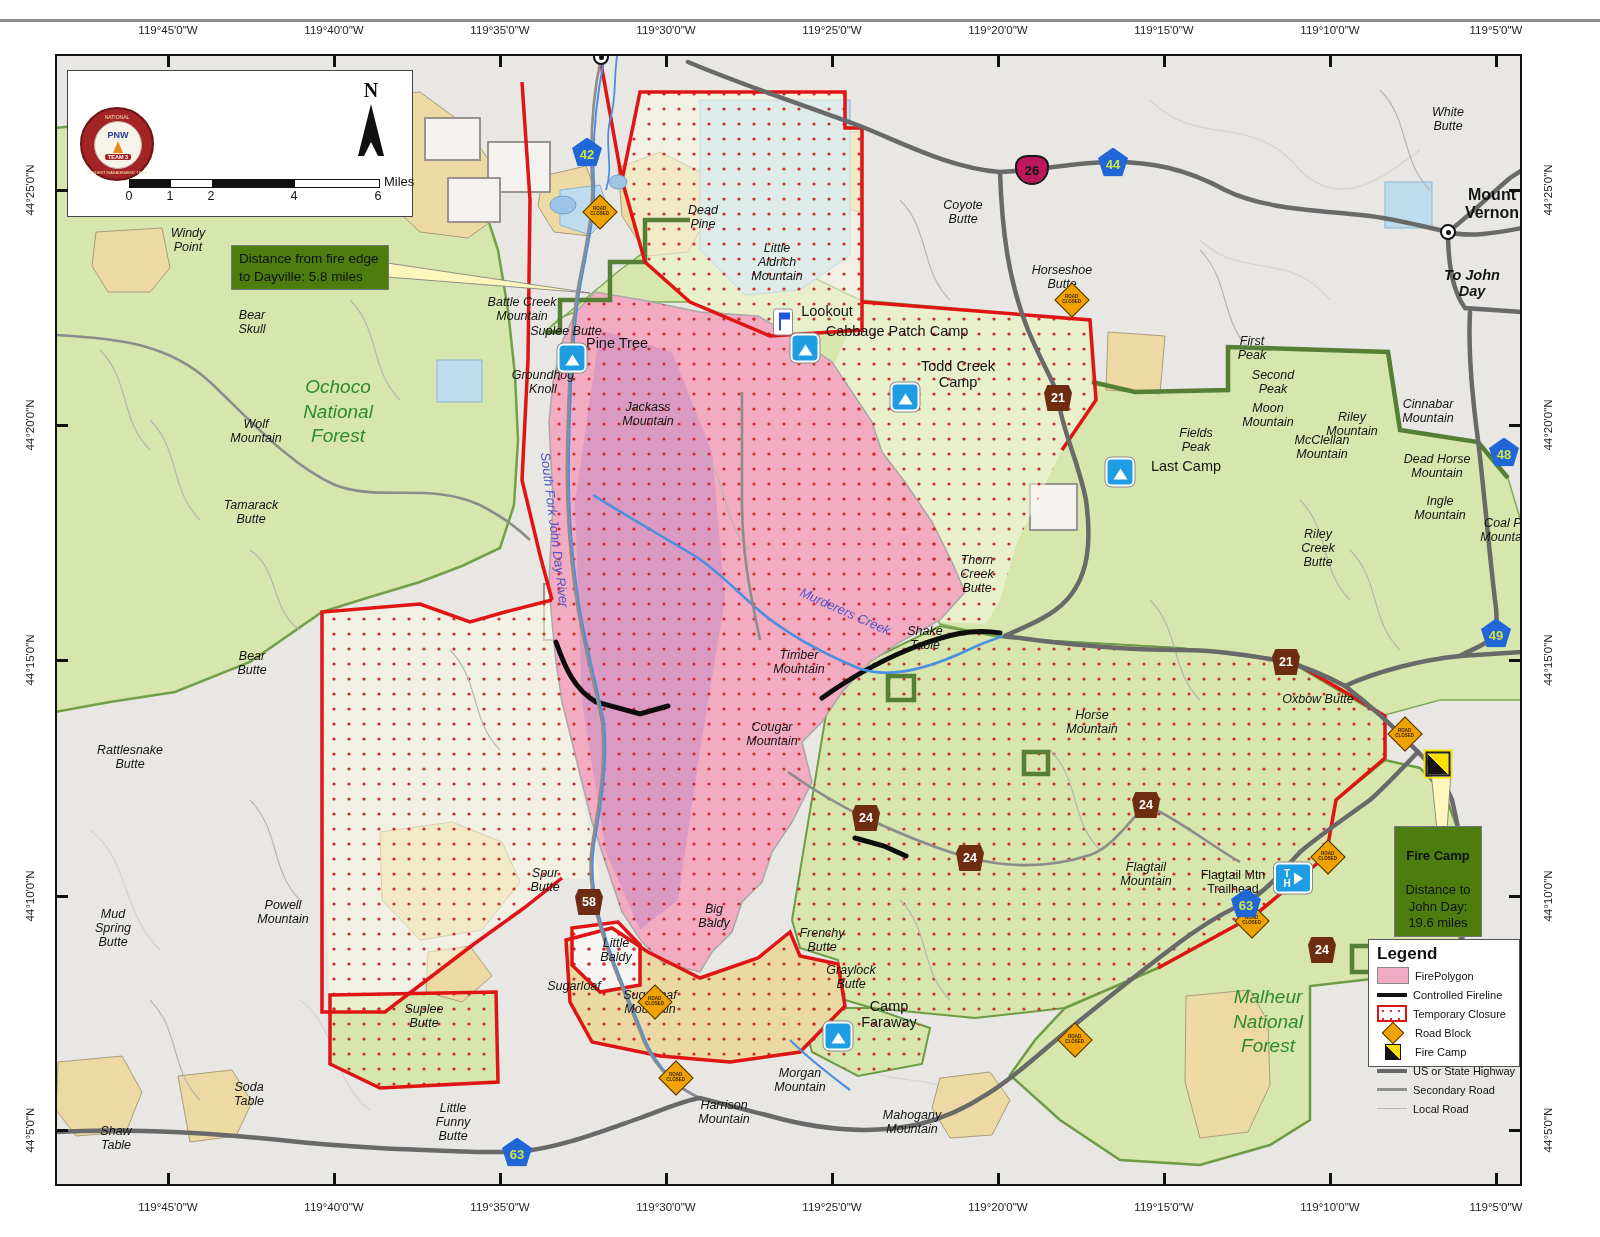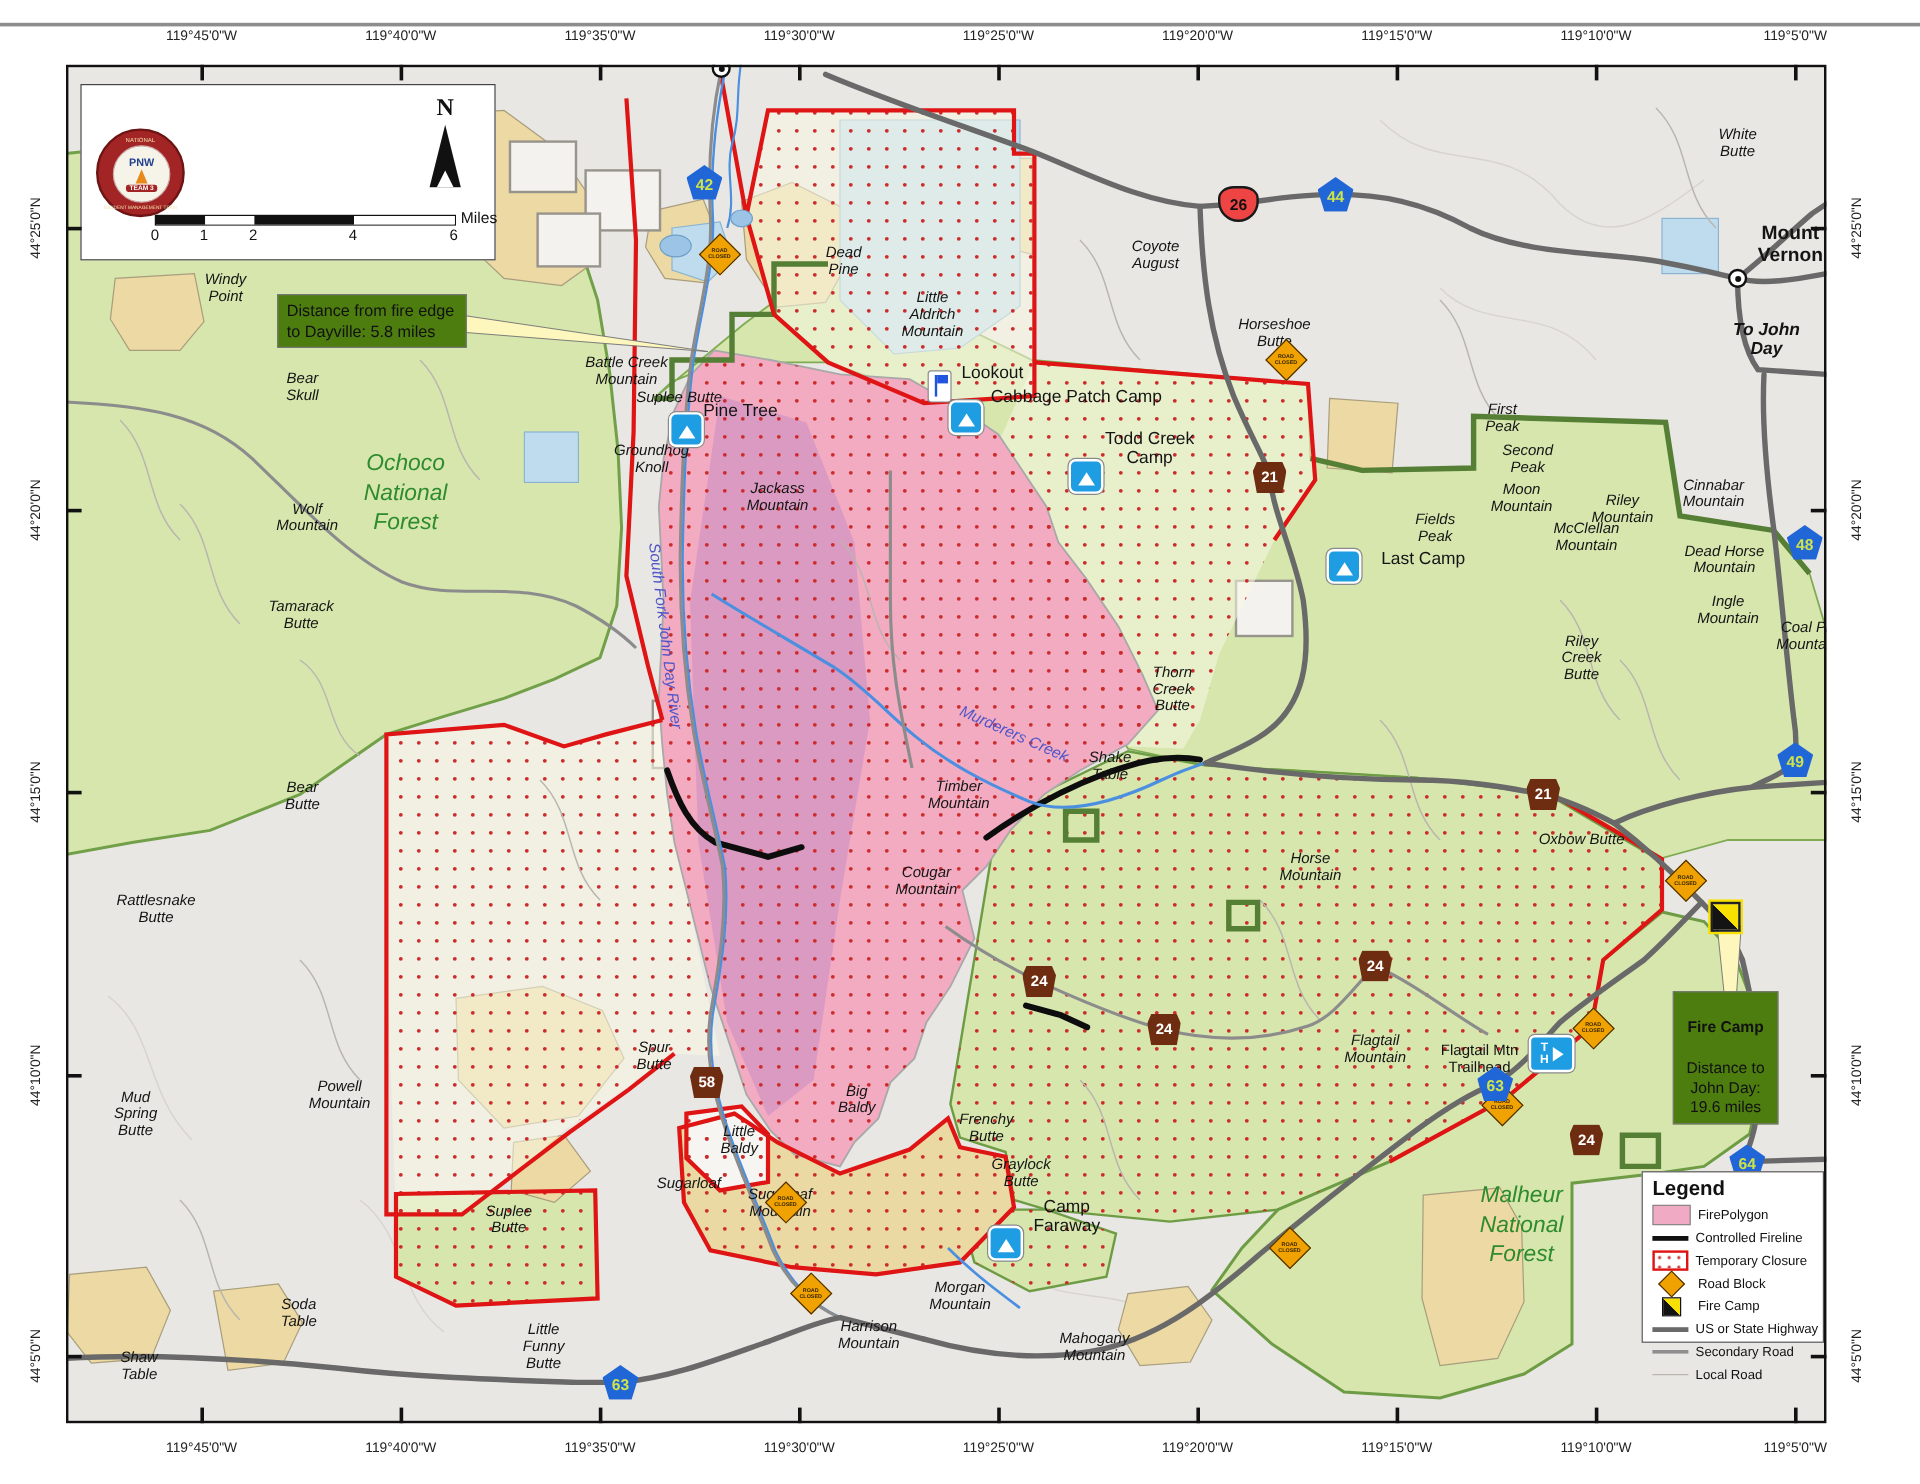--- a/index.html
+++ b/index.html
@@ -18,21 +18,21 @@
   .ml.plain{font-style:normal;font-size:12.5px;}
   .ml.town{font-style:normal;font-weight:bold;font-size:16px;line-height:1.1;}
   .ml.town-it{font-weight:bold;font-size:14.5px;}
   .ml.forest{color:#2e8b2e;font-size:19px;line-height:1.3;}
   .ml.creek{color:#4f55c8;font-size:13px;}
   
   .shield{position:absolute;transform:translate(-50%,-50%);display:flex;align-items:center;justify-content:center;
           font-weight:bold;z-index:25;box-sizing:border-box;}
   .shield.blue{width:30px;height:29px;background:#2166d6;clip-path:polygon(50% 0,100% 36%,81% 100%,19% 100%,0 36%);
                color:#cfe34a;font-size:13px;padding-top:4px;}
-  .shield.us{width:34px;height:30px;background:#ef4444;border:2.5px solid #1a1a1a;
+  .shield.us{width:34px;height:30px;background:#be185d;border:2.5px solid #1a1a1a;
              border-radius:42% 42% 55% 55%/38% 38% 62% 62%;color:#111;font-size:13px;}
   .shield.brown{width:28px;height:26px;background:#6e2c10;color:#fff;font-size:12.5px;
                 clip-path:polygon(12% 0,88% 0,100% 30%,88% 100%,12% 100%,0 30%);}
   
   .icon{position:absolute;transform:translate(-50%,-50%);z-index:24;}
   .icon-camp{width:25px;height:25px;background:#1e9de3;border:2px solid #fff;border-radius:6px;
              box-shadow:0 0 0 1px #8a8a8a;display:flex;align-items:flex-end;justify-content:center;}
   .icon-camp .tent{width:0;height:0;border-left:7px solid transparent;border-right:7px solid transparent;
                    border-bottom:11px solid #fff;margin-bottom:5px;}
   .icon-flag{width:18px;height:25px;background:#fff;border:1.5px solid #8a8a8a;border-radius:3px;}
@@ -84,21 +84,21 @@
   .sb1{width:41px;background:#111;} .sb2{width:41px;background:#fff;} .sb3{width:83px;background:#111;} .sb4{width:84px;background:#fff;}
   .sbl{position:absolute;top:118px;font-size:12.5px;transform:translateX(-50%);}
   #miles{position:absolute;left:316px;top:103px;font-size:13px;}
   
   .callout{position:absolute;background:#4d7c0f;border:1px solid #777;font-size:13.5px;line-height:1.3;
            padding:4px 7px;white-space:pre-line;z-index:35;box-sizing:border-box;}
   #dayville-callout{left:231px;top:245px;width:158px;}
   #firecamp-callout{left:1394px;top:826px;width:88px;text-align:center;font-size:13px;}
   #firecamp-callout .fct{font-weight:bold;display:block;}
   
-  #legend{position:absolute;left:1368px;top:976px;width:152px;height:143px;background:#fff;border:1.5px solid #555;
+  #legend{position:absolute;left:1368px;top:939px;width:152px;height:128px;background:#fff;border:1.5px solid #555;
           z-index:45;box-sizing:border-box;padding:4px 8px;}
   #legend .lg-title{font-weight:bold;font-size:17px;display:block;margin-bottom:2px;}
   .lg-row{display:flex;align-items:center;gap:6px;height:19px;}
   .lg-row .lbl{font-size:11px;white-space:nowrap;}
   .sw{flex:0 0 auto;}
   .sw-fire{width:30px;height:15px;background:#f0aac4;border:1px solid #888;}
   .sw-line{width:30px;height:4px;background:#111;}
   .sw-closure{width:26px;height:13px;border:2.5px solid #e01212;background-color:#fff;
               background-image:radial-gradient(#c33 1px,transparent 1.6px);background-size:8px 8px;}
   .sw-rb{width:14px;height:14px;background:#f0a202;border:1px solid #4a3000;transform:rotate(45deg);margin:0 8px;}
@@ -356,21 +356,21 @@
       <span id="miles">Miles</span>
     </div>
 
   <div class="ml place" style="left: 1448px; top: 119px; position: absolute;">White
 Butte</div>
       <div class="ml town" style="left: 1492px; top: 204px; position: absolute;">Mount
 Vernon</div>
       <div class="ml town-it" style="left: 1472px; top: 283px; position: absolute;">To John
 Day</div>
       <div class="ml place" style="left: 963px; top: 212px; position: absolute;">Coyote
-August</div>
+Butte</div>
       <div class="ml place" style="left: 1062px; top: 277px; position: absolute;">Horseshoe
 Butte</div>
       <div class="ml place" style="left: 188px; top: 240px; position: absolute;">Windy
 Point</div>
       <div class="ml place" style="left: 252px; top: 322px; position: absolute;">Bear
 Skull</div>
       <div class="ml place" style="left: 522px; top: 309px; position: absolute;">Battle Creek
 Mountain</div>
       <div class="ml place" style="left: 566px; top: 331px; position: absolute;">Suplee Butte</div>
       <div class="ml camp" style="left: 617px; top: 343px; position: absolute; text-align: center;">Pine Tree</div>

